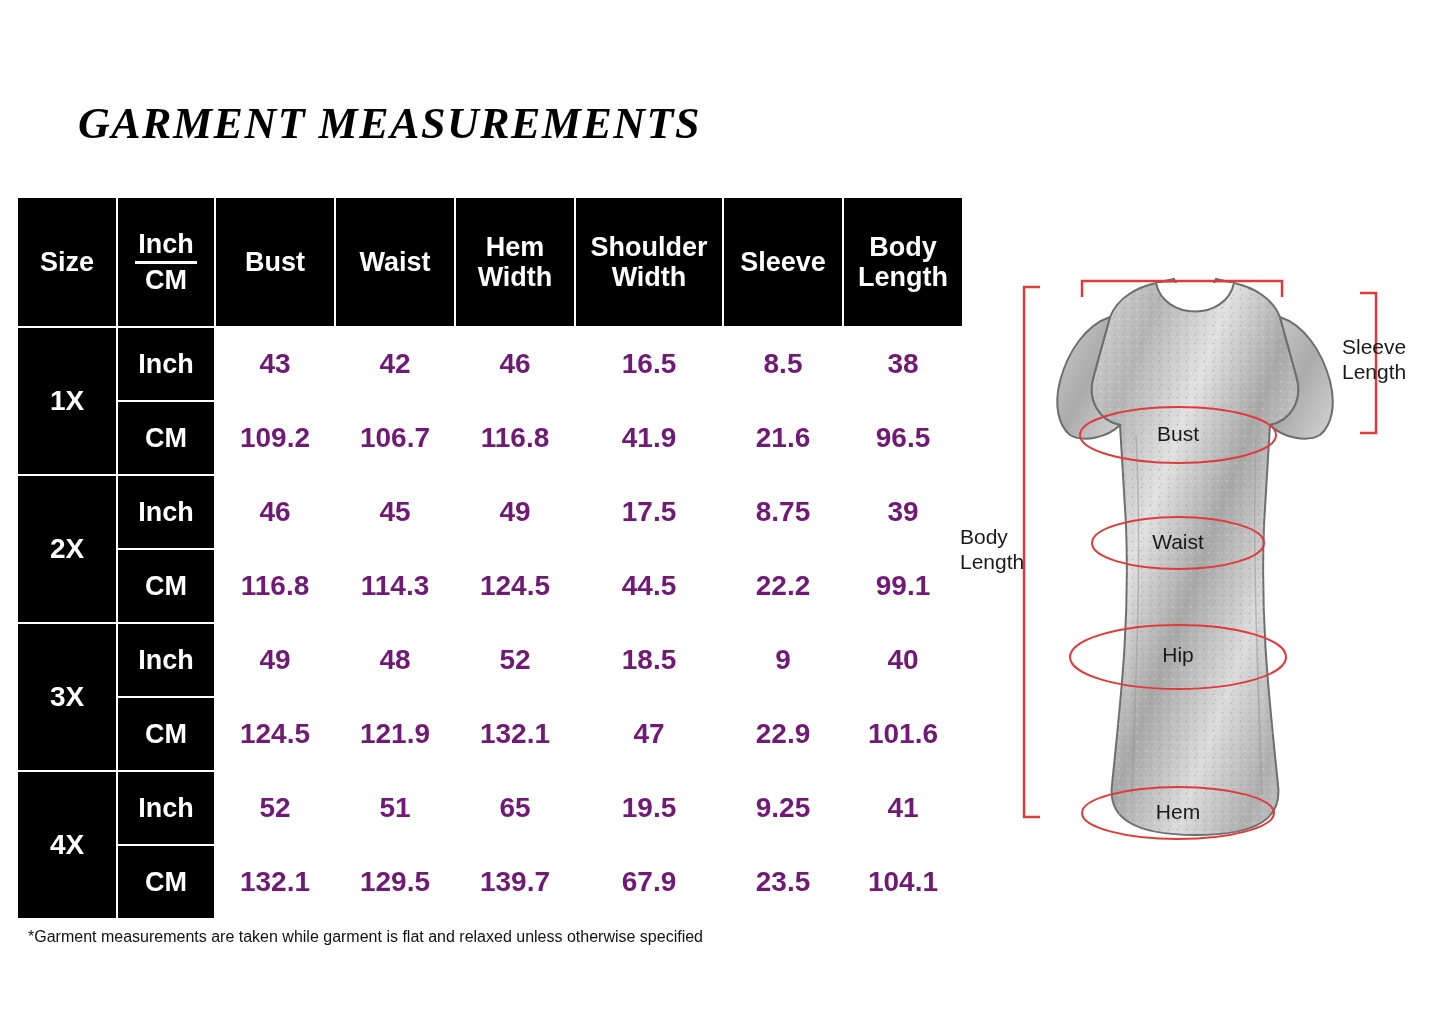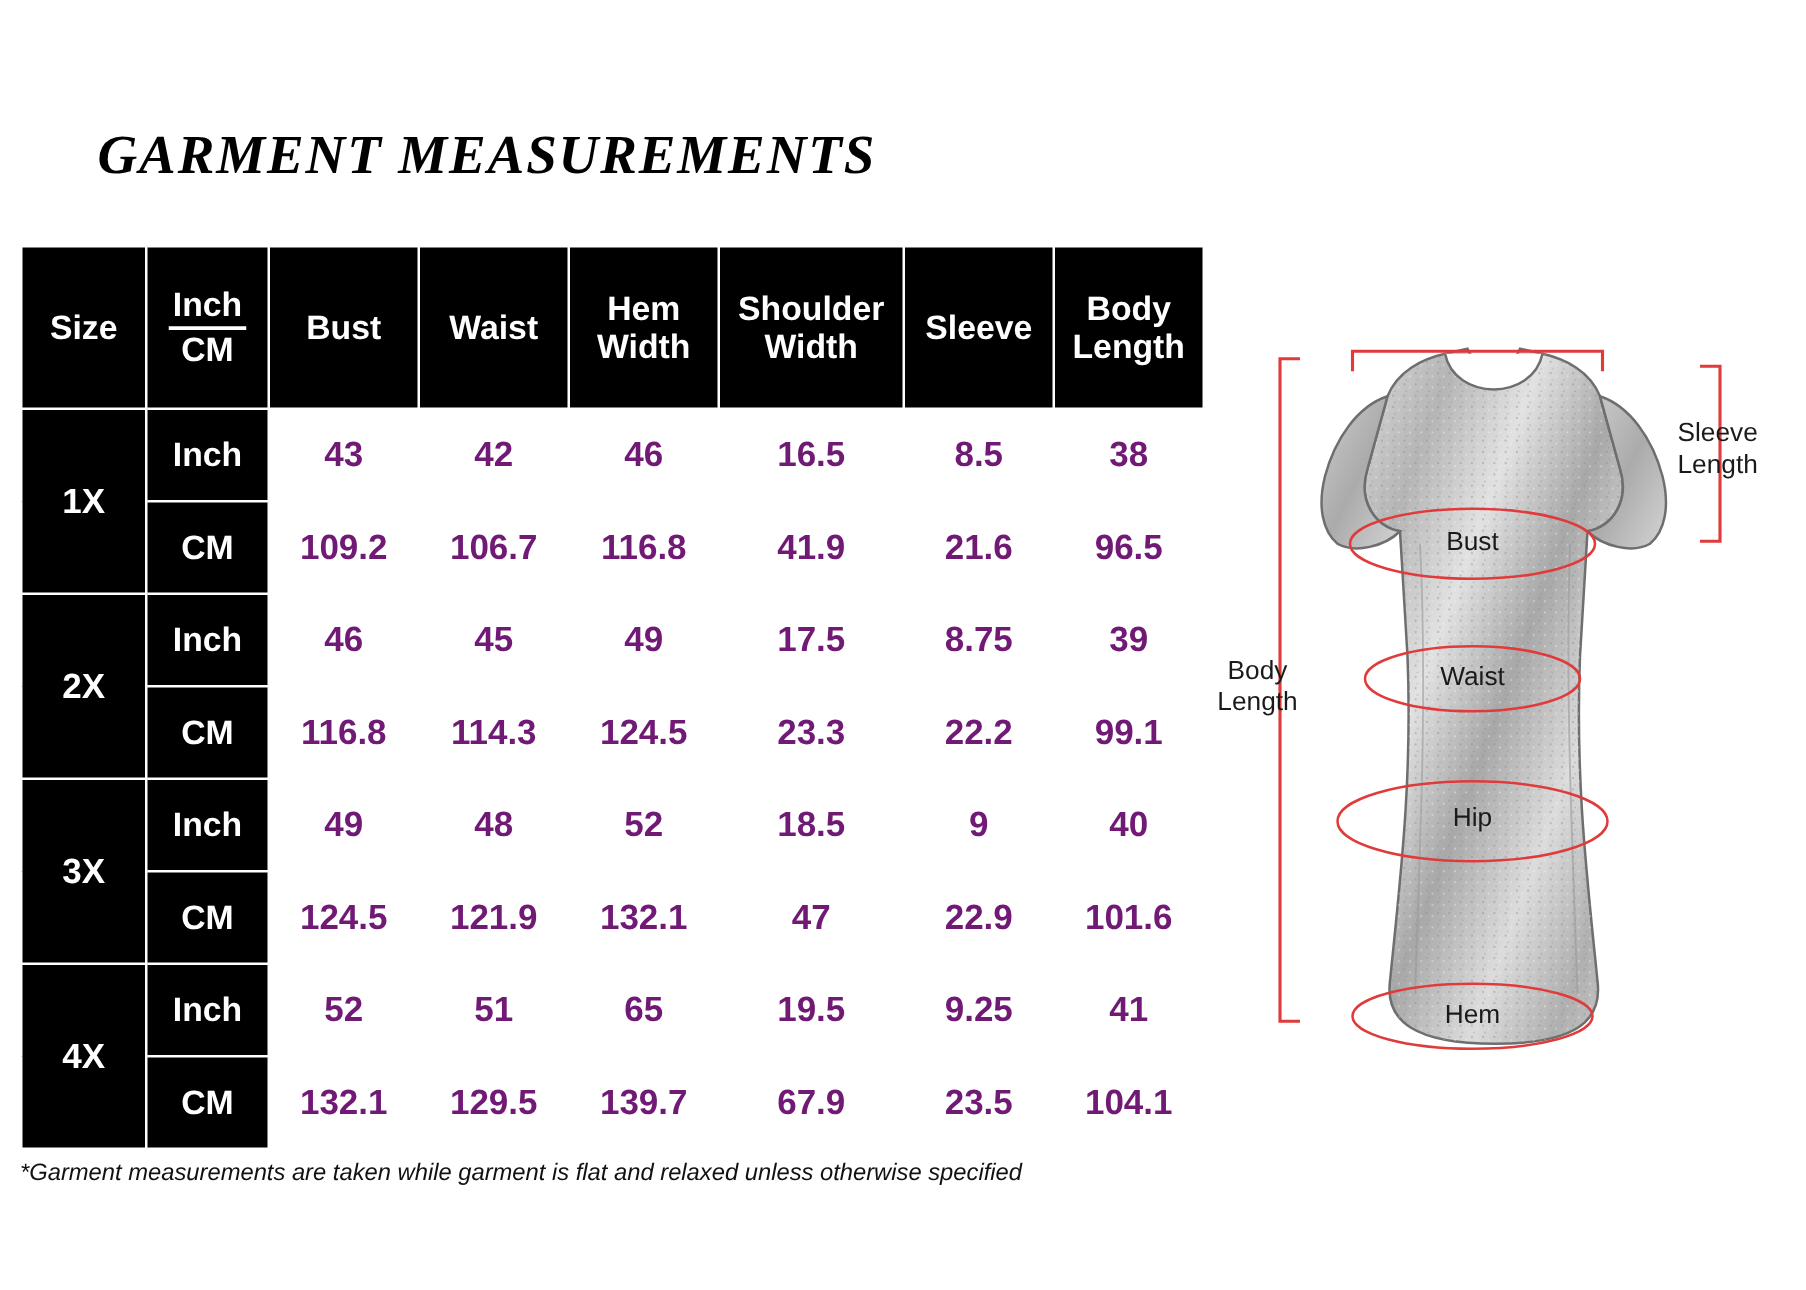--- a/index.html
+++ b/index.html
@@ -85,27 +85,26 @@
   .val-cell {
     background: #ffffff;
     color: #701a75;
     font-size: 28px;
     height: 72px;
     border: 2px solid #000000;
   }
 
   #table-note {
     position: absolute;
-    left: 16px;
+    left: 28px;
     top: 928px;
-    font-size: 19px;
+    font-size: 16px;
     color: #111111;
     font-family: "Liberation Sans", sans-serif;
     white-space: nowrap;
-    font-style: italic;
   }
 
   
   #diagram {
     position: absolute;
     left: 960px;
     top: 225px;
     width: 470px;
     height: 640px;
   }
@@ -114,21 +113,21 @@
   .dlabel {
     position: absolute;
     font-size: 21px;
     color: #1a1a1a;
     text-align: center;
     line-height: 1.18;
     white-space: pre-line;
   }
   #lbl-shoulder { left: 148px; top: 22px; width: 180px; }
   #lbl-sleeve   { left: 382px; top: 110px; width: 92px; text-align: left;}
-  #lbl-body     { left: 0px;  top: 300px; width: 92px; text-align: center;}
+  #lbl-body     { left: 0px;  top: 300px; width: 92px; text-align: left;}
 
   .mlabel {
     position: absolute;
     font-size: 21px;
     color: #1a1a1a;
     text-align: center;
   }
   #m-bust  { left: 158px; top: 197px; width: 120px; }
   #m-waist { left: 158px; top: 305px; width: 120px; }
   #m-hip   { left: 158px; top: 418px; width: 120px; }
@@ -188,21 +187,21 @@
       <td class="val-cell">49</td>
       <td class="val-cell">17.5</td>
       <td class="val-cell">8.75</td>
       <td class="val-cell">39</td>
     </tr>
     <tr>
       <td class="unit-cell">CM</td>
       <td class="val-cell">116.8</td>
       <td class="val-cell">114.3</td>
       <td class="val-cell">124.5</td>
-      <td class="val-cell">23.3</td>
+      <td class="val-cell">44.5</td>
       <td class="val-cell">22.2</td>
       <td class="val-cell">99.1</td>
     </tr>
 
     <tr>
       <td class="size-cell" rowspan="2">3X</td>
       <td class="unit-cell">Inch</td>
       <td class="val-cell">49</td>
       <td class="val-cell">48</td>
       <td class="val-cell">52</td>

